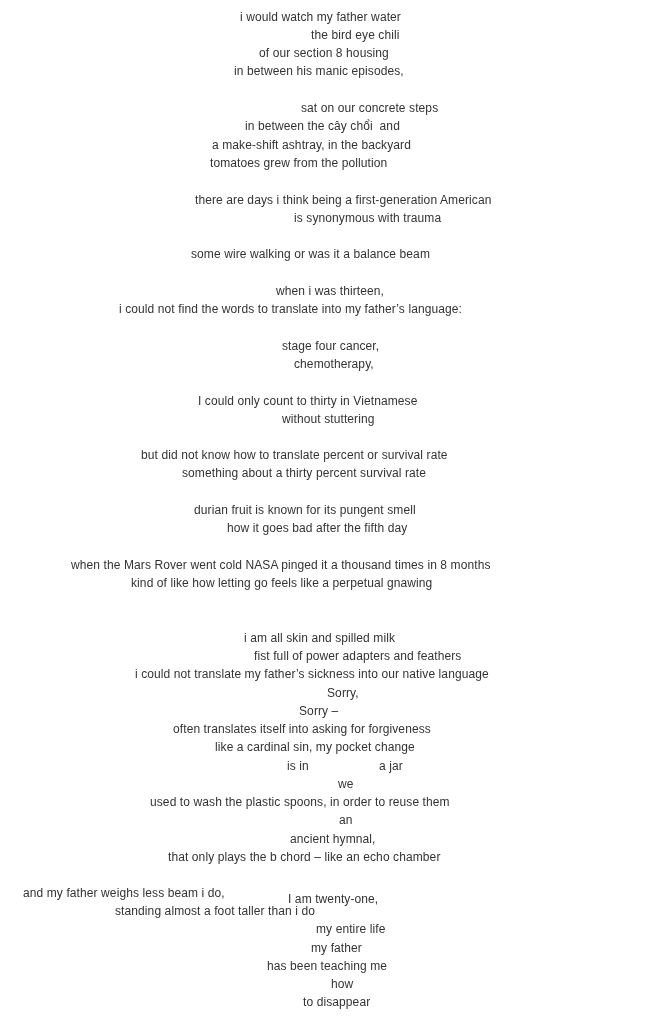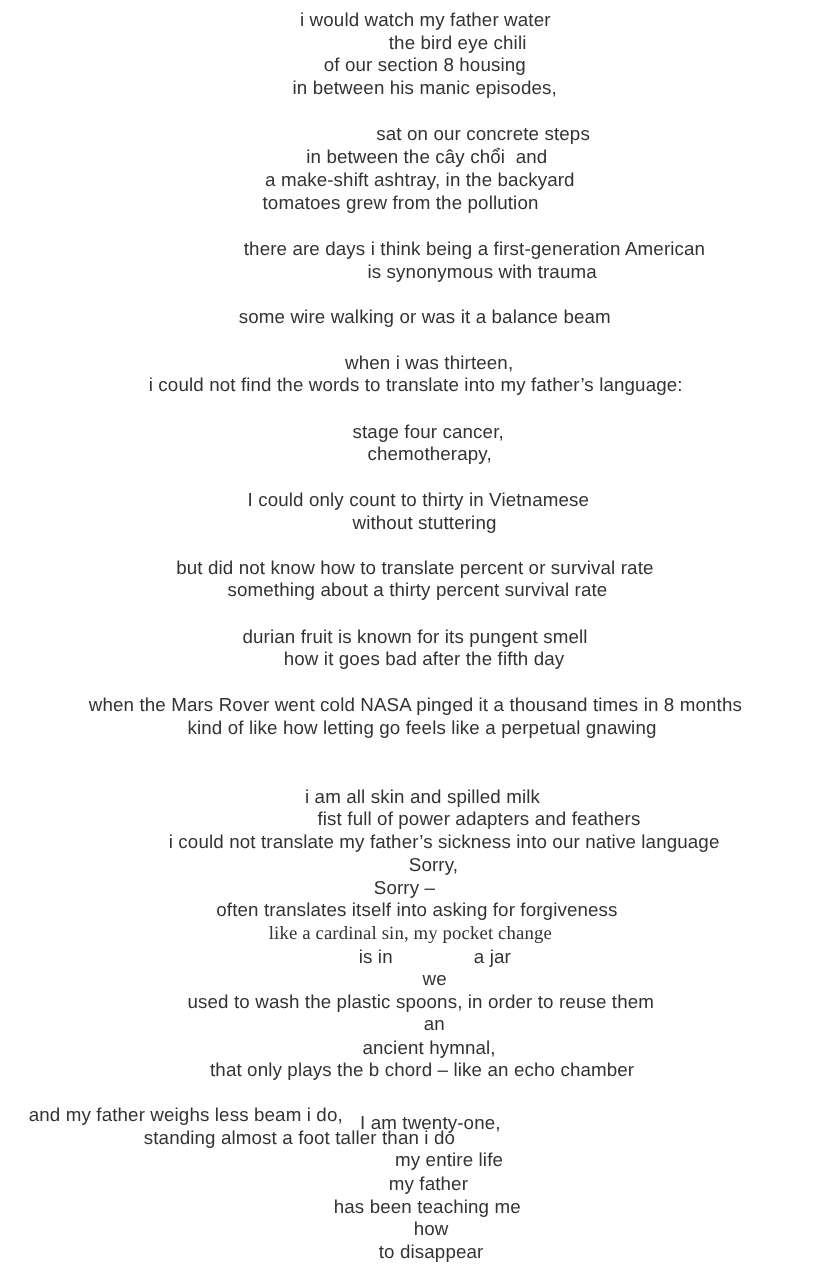--- a/index.html
+++ b/index.html
@@ -2,21 +2,21 @@
 <html><head>
 <meta charset="utf-8">
 <style>
   html, body { margin: 0; padding: 0; background: #ffffff; }
   body { width: 656px; height: 1024px; position: relative; overflow: hidden; }
   .poem { position: absolute; left: 0; top: 0; width: 656px; height: 1024px; }
   .line {
     position: absolute;
     white-space: pre;
     font-family: "Liberation Sans", "DejaVu Sans", sans-serif;
-    font-size: 15px;
+    font-size: 12px;
     line-height: 18px;
     color: #333333;
     letter-spacing: 0.1px;
   }
 </style>
 </head>
 <body>
 
 <div class="poem" id="poem">
     <div class="line" style="left: 240px; top: 8px;">i would watch my father water</div>
@@ -34,28 +34,28 @@
     <div class="line" style="left: 119px; top: 300px;">i could not find the words to translate into my father’s language:</div>
     <div class="line" style="left: 282px; top: 337px;">stage four cancer,</div>
     <div class="line" style="left: 294px; top: 355px;">chemotherapy,</div>
     <div class="line" style="left: 198px; top: 392px;">I could only count to thirty in Vietnamese</div>
     <div class="line" style="left: 282px; top: 410px;">without stuttering</div>
     <div class="line" style="left: 141px; top: 446px;">but did not know how to translate percent or survival rate</div>
     <div class="line" style="left: 182px; top: 464px;">something about a thirty percent survival rate</div>
     <div class="line" style="left: 194px; top: 501px;">durian fruit is known for its pungent smell</div>
     <div class="line" style="left: 227px; top: 519px;">how it goes bad after the fifth day</div>
     <div class="line" style="left: 71px; top: 556px;">when the Mars Rover went cold NASA pinged it a thousand times in 8 months</div>
-    <div class="line" style="left: 150px; top: 574px; text-align: center;">kind of like how letting go feels like a perpetual gnawing</div>
+    <div class="line" style="left: 131px; top: 574px; text-align: center;">kind of like how letting go feels like a perpetual gnawing</div>
     <div class="line" style="left: 244px; top: 629px;">i am all skin and spilled milk</div>
     <div class="line" style="left: 254px; top: 647px;">fist full of power adapters and feathers</div>
     <div class="line" style="left: 135px; top: 665px;">i could not translate my father’s sickness into our native language</div>
     <div class="line" style="left: 327px; top: 684px;">Sorry,</div>
     <div class="line" style="left: 299px; top: 702px;">Sorry –</div>
     <div class="line" style="left: 173px; top: 720px;">often translates itself into asking for forgiveness</div>
-    <div class="line" style="left: 215px; top: 738px; font-family: Liberation Serif, serif;">like a cardinal sin, my pocket change</div>
+    <div class="line" style="left: 215px; top: 738px;">like a cardinal sin, my pocket change</div>
     <div class="line" style="left: 287px; top: 757px;">is in</div>
     <div class="line" style="left: 379px; top: 757px;">a jar</div>
     <div class="line" style="left: 338px; top: 775px;">we</div>
     <div class="line" style="left: 150px; top: 793px;">used to wash the plastic spoons, in order to reuse them</div>
     <div class="line" style="left: 339px; top: 811px;">an</div>
     <div class="line" style="left: 290px; top: 830px;">ancient hymnal,</div>
     <div class="line" style="left: 168px; top: 848px;">that only plays the b chord – like an echo chamber</div>
     <div class="line" style="left: 288px; top: 866px; margin-top: 24px;">I am twenty-one,</div>
     <div class="line" style="left: 23px; top: 884px;">and my father weighs less beam i do,</div>
     <div class="line" style="left: 115px; top: 902px;">standing almost a foot taller than i do</div>

